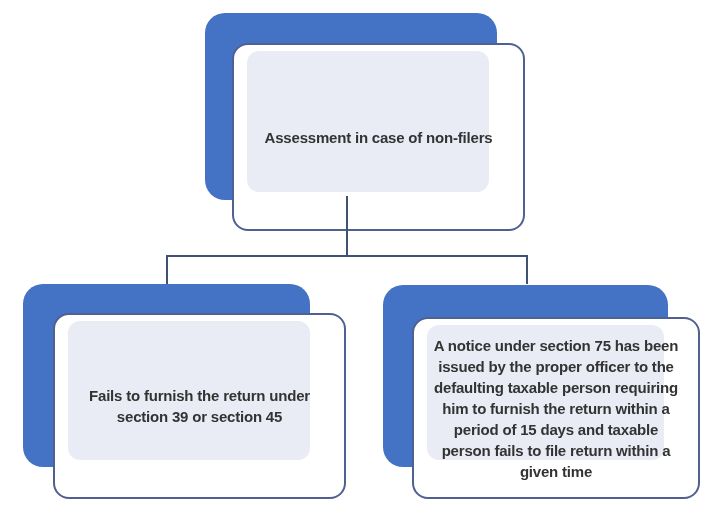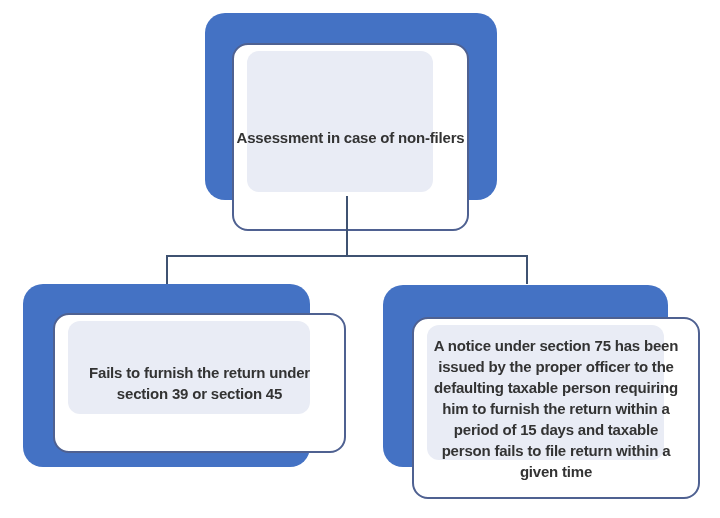--- a/index.html
+++ b/index.html
@@ -55,24 +55,24 @@
     letter-spacing: -0.2px;
     color: var(--text);
     white-space: pre-line;
   }
   .connector {
     position: absolute;
     background: var(--connector);
   }
   
   .node-top    .shadow-card { left: 0;  top: 0;  width: 292px; height: 187px; }
-  .node-top    .face-card   { left: 27px; top: 30px; width: 237px; height: 188px; }
+  .node-top    .face-card   { left: 27px; top: 30px; width: 293px; height: 188px; }
   
   .node-bleft  .shadow-card { left: 0;  top: 0;  width: 287px; height: 183px; }
-  .node-bleft  .face-card   { left: 30px; top: 29px; width: 293px; height: 140px; }
+  .node-bleft  .face-card   { left: 30px; top: 29px; width: 293px; height: 186px; }
   
   .node-bright .shadow-card { left: 0;  top: 0;  width: 285px; height: 182px; }
   .node-bright .face-card   { left: 29px; top: 32px; width: 288px; height: 182px; }
 </style>
 </head>
 <body>
 
 <div class="canvas">
 
   <div class="node node-top" style="left:205px; top:13px; width:320px; height:218px;">

